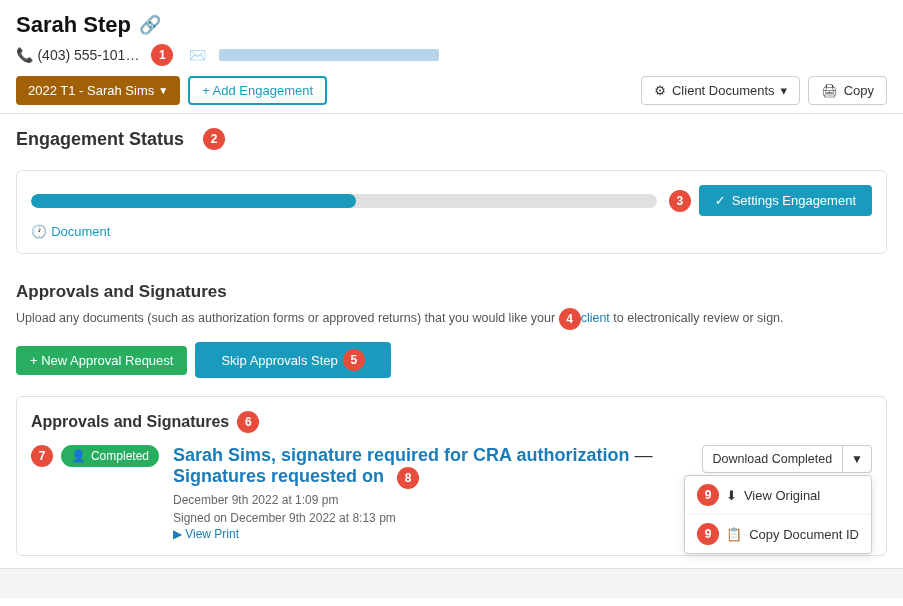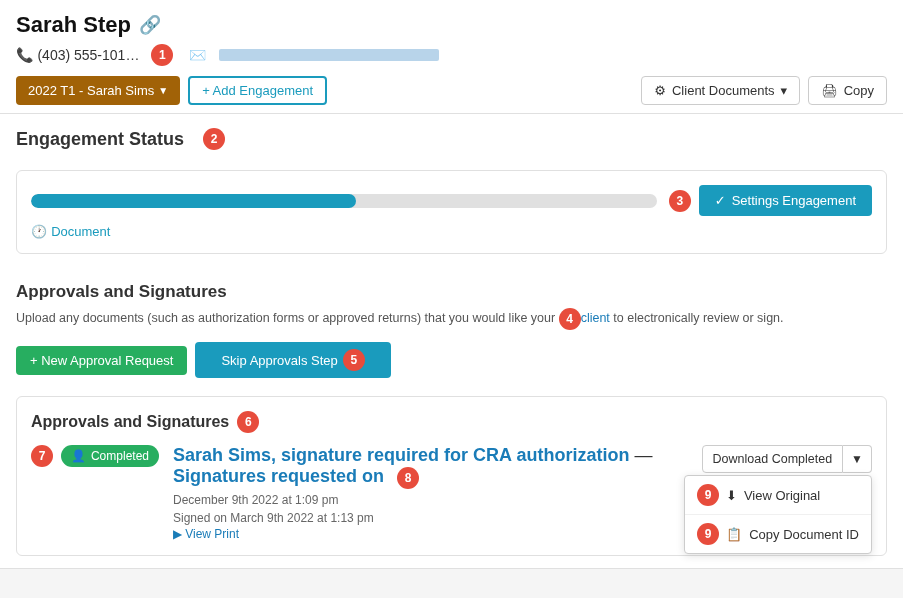--- a/index.html
+++ b/index.html
@@ -178,21 +178,21 @@
       <div>
         <span class="approval-title-text">
           <span>Sarah Sims, signature required for CRA authorization</span>
           <span class="dash"> — </span>
           <span>Signatures requested on</span>
         </span>
         <span class="annot" style="margin-left:8px;">8</span>
       </div>
       <div class="approval-meta">
         <span>December 9th 2022 at 1:09 pm</span><br>
-        <span>Signed on March 9th 2022 at 1:13 pm</span>
+        <span>Signed on December 9th 2022 at 8:13 pm</span>
       </div>
       <div class="view-status">
         <span>▶</span>
         <span>View Print</span>
       </div>
     </div>
 
     <div class="approval-actions">
       <button class="btn-download-completed">Download Completed</button>
       <button class="btn-dropdown-arrow">

